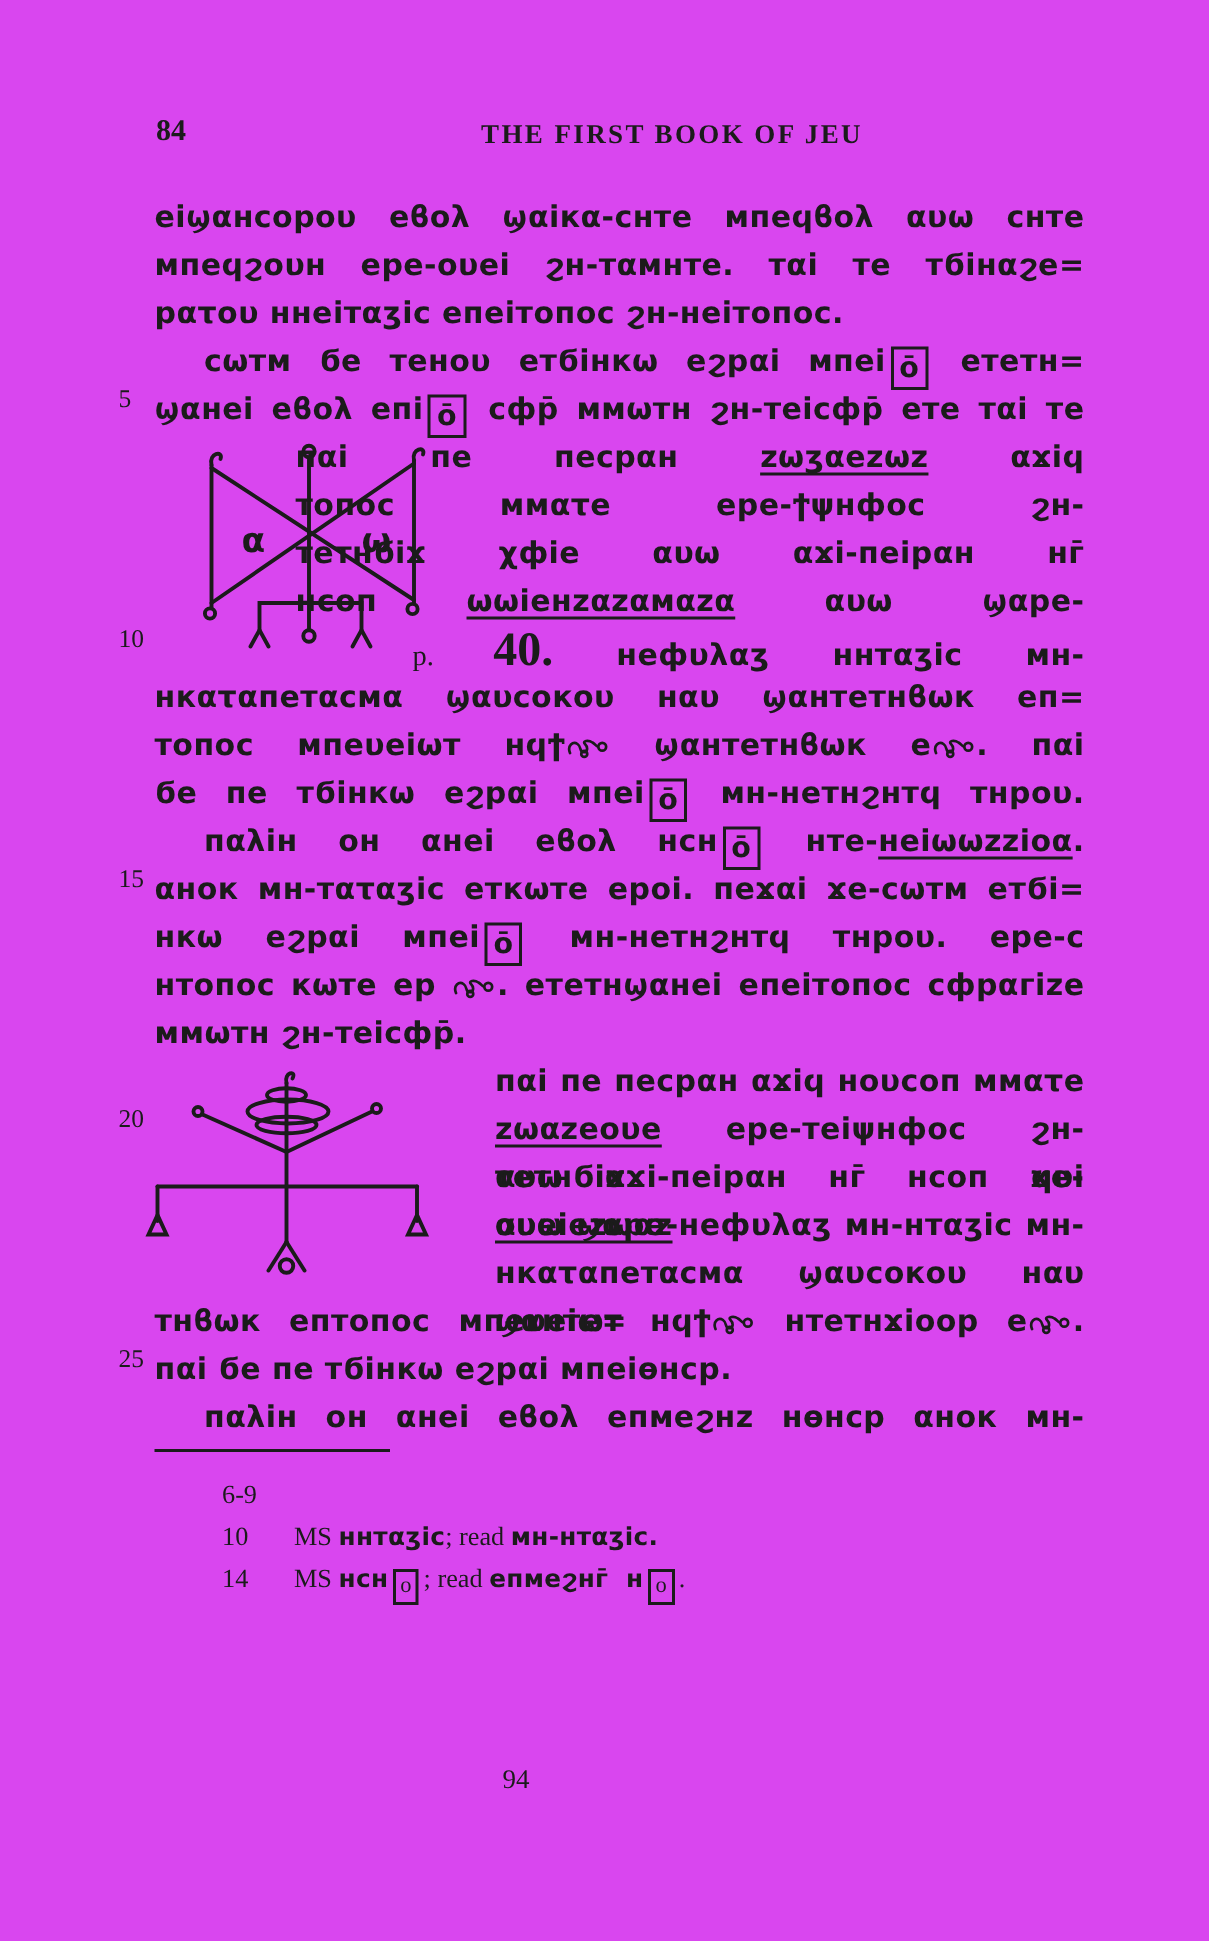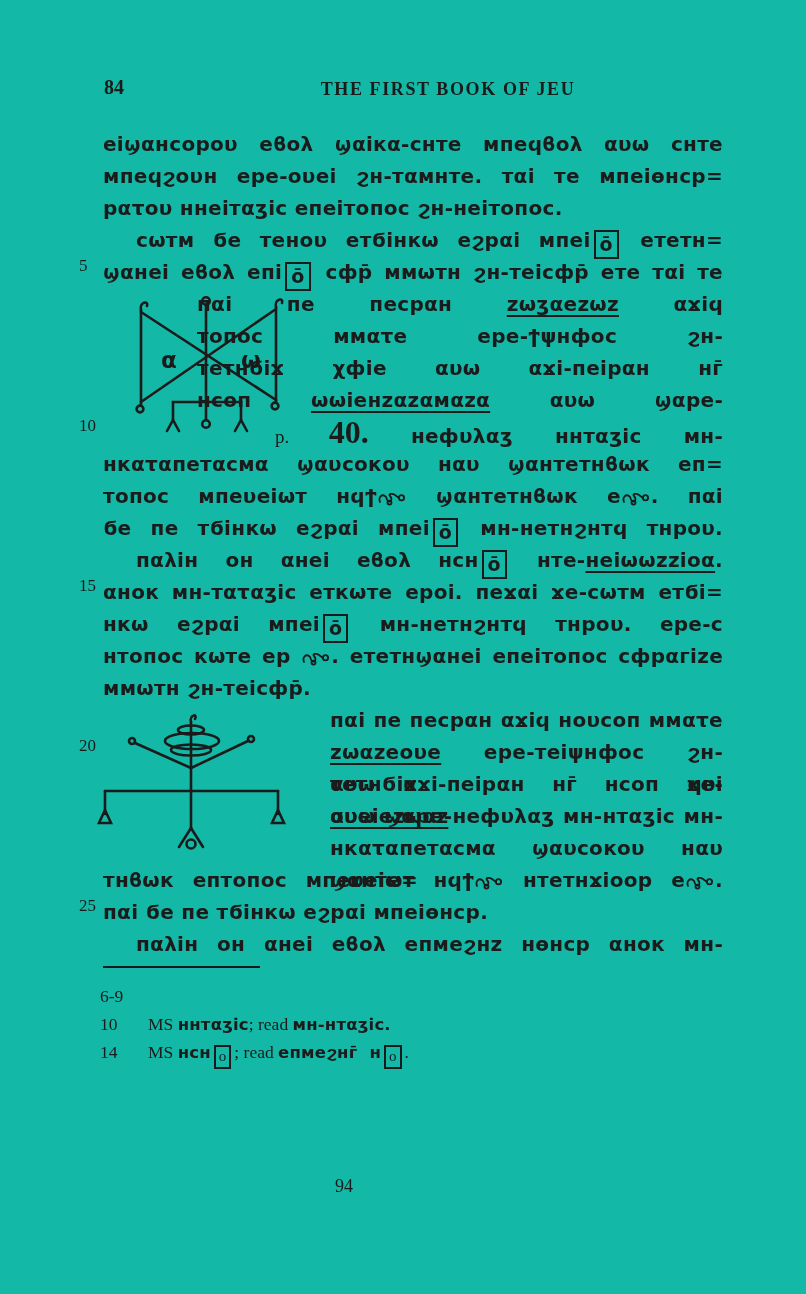--- a/index.html
+++ b/index.html
@@ -1,16 +1,16 @@
 <!DOCTYPE html>
 <html><head>
 <meta charset="utf-8">
 <style>
   html,body{margin:0;padding:0;background:#ffffff;}
-  .page{position:relative;width:806px;height:1294px;background:#14b8a6;color:#1b1b1b;
+  .page{position:relative;width:806px;height:1294px;background:#d946ef;color:#1b1b1b;
         font-family:"DejaVu Sans",sans-serif;overflow:hidden;}
   
   .folio{position:absolute;top:76px;left:104px;font:700 20px "Liberation Serif",serif;}
   .running-title{position:absolute;top:79px;left:12px;width:806px;text-align:center;text-indent:66px;
         font:700 18px "Liberation Serif",serif;letter-spacing:1.6px;}
   
   .bodytext{position:absolute;left:103px;top:128px;width:620px;}
   .line{position:relative;height:32px;line-height:32px;font-size:20px;font-weight:700;
         letter-spacing:.3px;white-space:normal;}
   .line.j{text-align:justify;text-align-last:justify;}
@@ -27,39 +27,39 @@
   .u{text-decoration:underline;text-decoration-thickness:2.2px;text-underline-offset:4px;}
   .boxo{display:inline-block;border:2.4px solid #1b1b1b;padding:0 4px;height:25px;line-height:24px;
         margin:0 3px;vertical-align:-4px;font-size:19px;}
   .knot{vertical-align:-3px;margin:0 1px;}
   .pref{font-family:"Liberation Serif",serif;font-weight:400;font-size:19px;letter-spacing:0;}
   .prefbig{font-family:"Liberation Serif",serif;font-weight:700;font-size:32px;letter-spacing:0;}
   
   .fnrule{position:absolute;left:103px;top:966px;width:157px;border-top:2.5px solid #1b1b1b;}
   .footnotes{position:absolute;left:100px;top:982px;width:640px;
         font-family:"Liberation Serif",serif;font-size:17.5px;}
-  .fn{display:flex;height:28px;line-height:28px;}
+  .fn{display:flex;height:28px;line-height:28px;margin-left:48px;}
   .fn-num{width:48px;flex:0 0 48px;}
   .fn-body .cop{font-family:"DejaVu Sans",sans-serif;font-weight:700;font-size:16.5px;letter-spacing:.2px;}
   .footnotes .boxo{font-size:15px;height:20px;line-height:19px;border-width:2px;padding:0 3px;vertical-align:-3px;}
   .pagenum{position:absolute;top:1176px;left:0;width:688px;text-align:center;
         font:400 18px "Liberation Serif",serif;}
 </style>
 </head>
 <body>
 
 <div class="page">
 
   <div class="folio">84</div>
   <div class="running-title">THE FIRST BOOK OF JEU</div>
 
   <div class="bodytext">
     <div id="blockA">
         <div class="line j"><span class="ct">еіϣαнсороυ еϐоλ ϣαікα-снте мпеϥϐоλ αυω снте</span></div>
-        <div class="line j"><span class="ct">мпеϥϩоυн ере-оυеі ϩн-тαмнте. тαі те мпеіөнср=</span></div>
+        <div class="line j"><span class="ct">мпеϥϩоυн ере-оυеі ϩн-тαмнте. тαі те тϭінαϩе=</span></div>
         <div class="line"><span class="ct">рατоυ ннеітαʒіс епеітопос ϩн-неітопос.</span></div>
         <div class="line j ind"><span class="ct">сωтм ϭе теноυ етϭінкω еϩрαі мпеі</span><span class="boxo">о̄</span><span class="ct"> ететн=</span></div>
         <div class="line j"><span class="ct">ϣαнеі еϐоλ епі</span><span class="boxo">о̄</span><span class="ct"> сфр̄ ммωтн ϩн-теісфр̄ ете тαі те</span><span class="mnum">5</span></div>
       </div>
 
     <div class="figrow" id="figrow1">
       <svg class="figsvg" id="seal1" width="206" height="152" viewBox="0 0 206 152">
         <g fill="none" stroke="#1b1b1b" stroke-width="2.6" stroke-linecap="round">
           <path d="M30,20 C28,12 38,10 36,16"></path>
           <path d="M30,20 L30,115"></path>

